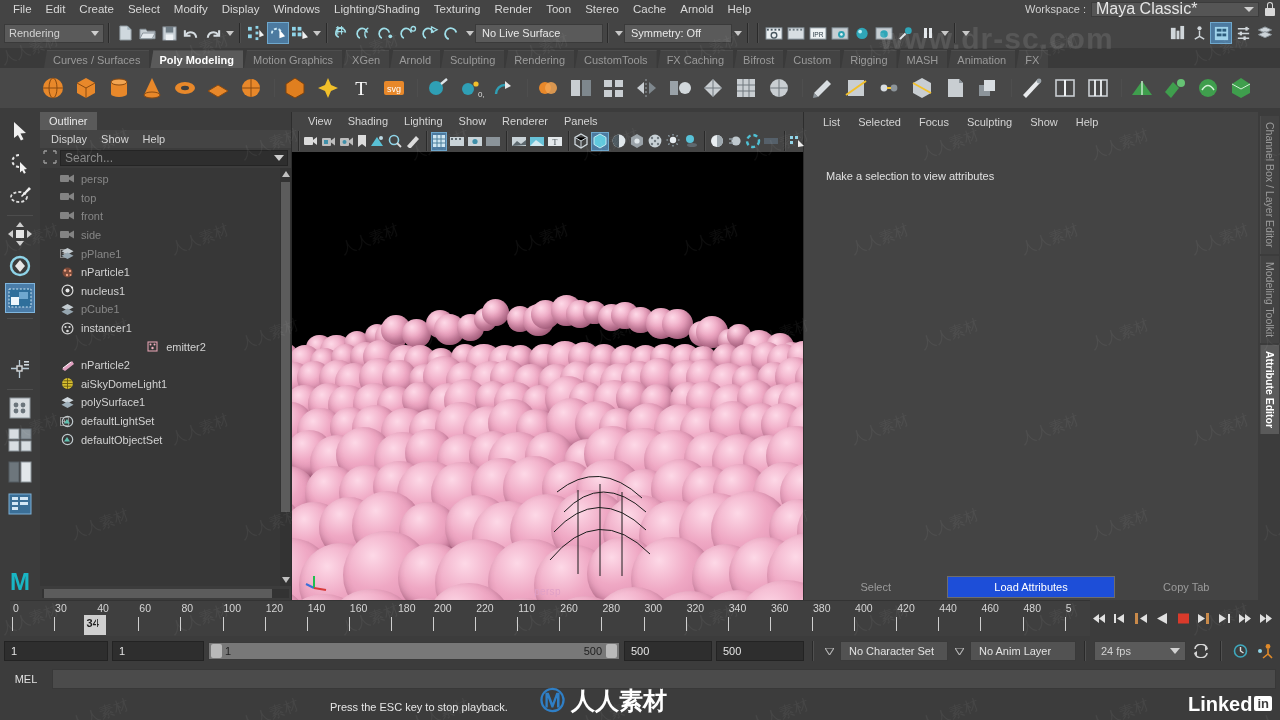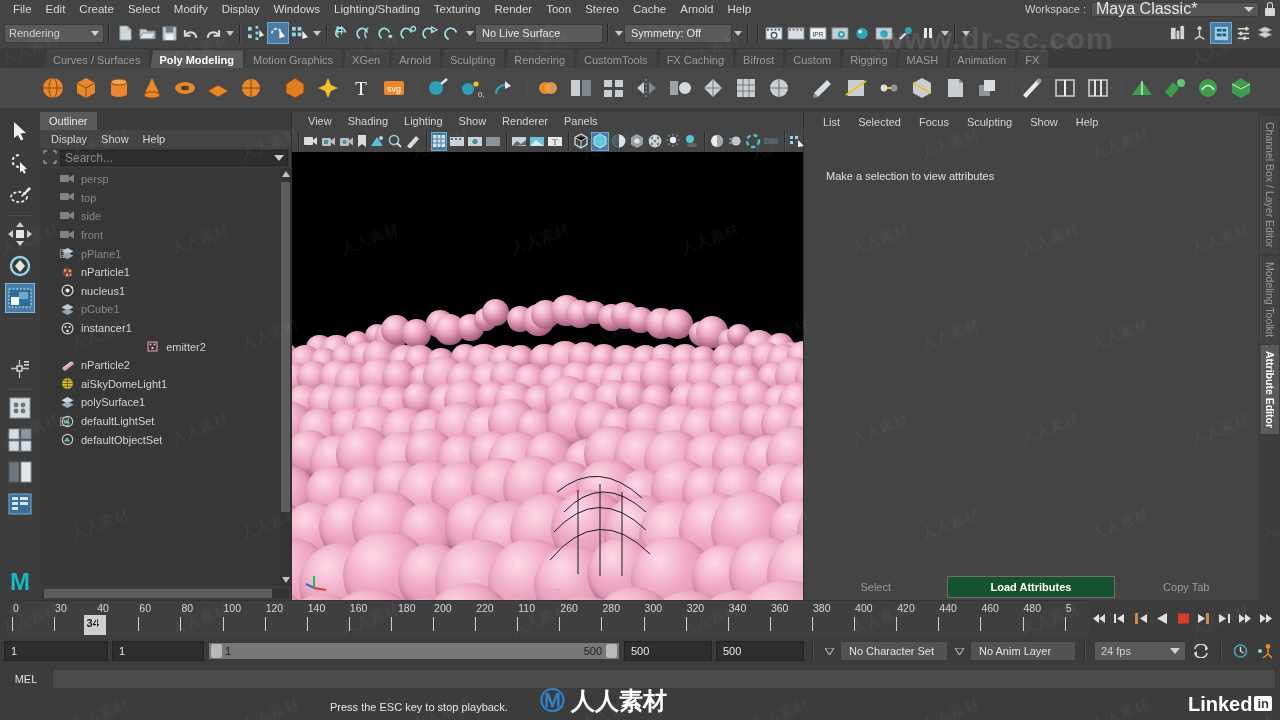--- a/index.html
+++ b/index.html
@@ -111,21 +111,21 @@
   .ball { position:absolute; border-radius:50%; }
 
   
   #aepanel { width:455px; background:#3c3c3c; display:flex; flex-direction:column; border-left:1px solid #2d2d2d;}
   #aemenu { height:20px; background:#444444; display:flex; align-items:center; padding-left:10px; }
   #aemenu .mi { padding:0 9px; font-size:11px; color:#d4d4d4; }
   #aebody { flex:1; background:#444444; position:relative; }
   #aemsg { position:absolute; left:22px; top:38px; font-size:11px; color:#e0e0e0; }
   #aebtns { height:26px; background:#444444; display:flex; align-items:center; }
   .aebtn { flex:1; height:22px; display:flex; align-items:center; justify-content:center; font-size:11px; color:#9b9b9b;}
-  .aebtn.mid { background:#14532d; color:#ffffff; font-weight:bold; flex:1.15; border:1px solid #6d6d6d;text-align:right;}
+  .aebtn.mid { background:#1d4ed8; color:#ffffff; font-weight:normal; flex:1.15; border:1px solid #6d6d6d;text-align:right;}
 
   
   #rtabs { width:22px; background:#3c3c3c; display:flex; flex-direction:column; align-items:center;
            padding-top:4px; }
   .rtab { writing-mode:vertical-rl; text-orientation:mixed; font-size:10.5px; color:#9a9a9a;
           background:#434343; padding:6px 3px; margin-bottom:2px; border-left:1px solid #4d4d4d; }
   .rtab.active { background:#5a5a5a; color:#ffffff; font-weight:bold; }
 
   
   #timerow { position:absolute; left:0; right:0; bottom:84px; height:36px; background:#3c3c3c; display:flex; }
@@ -838,28 +838,28 @@
                 <rect x="0" y="2" width="9" height="7" rx="1" fill="currentColor"></rect>
                 <path d="M9 4.5l5-3v8l-5-3z" fill="currentColor"></path>
               </svg></span>
             <span class="nm">top</span>
           </div>
           <div class="oitem dim" style="position: relative;">
             <span class="oicon" style="color:#8a8a8a"><svg width="15" height="11" viewBox="0 0 15 11">
                 <rect x="0" y="2" width="9" height="7" rx="1" fill="currentColor"></rect>
                 <path d="M9 4.5l5-3v8l-5-3z" fill="currentColor"></path>
               </svg></span>
-            <span class="nm">side</span>
+            <span class="nm">front</span>
           </div>
           <div class="oitem dim" style="position: relative;">
             <span class="oicon" style="color:#8a8a8a"><svg width="15" height="11" viewBox="0 0 15 11">
                 <rect x="0" y="2" width="9" height="7" rx="1" fill="currentColor"></rect>
                 <path d="M9 4.5l5-3v8l-5-3z" fill="currentColor"></path>
               </svg></span>
-            <span class="nm">front</span>
+            <span class="nm">side</span>
           </div>
           <div class="oitem dim" style="position: relative;">
             <span class="exp">+</span>
             <span class="oicon" style="color:#8a8a8a"><svg width="15" height="13" viewBox="0 0 15 13">
                 <path d="M7.5 1l6 3.2-6 3.2-6-3.2z" fill="#cfd8de"></path>
                 <path d="M7.5 5.6l6 3.2-6 3.2-6-3.2z" fill="#9fb0bb"></path>
               </svg></span>
             <span class="nm">pPlane1</span>
           </div>
           <div class="oitem" style="position: relative;">

